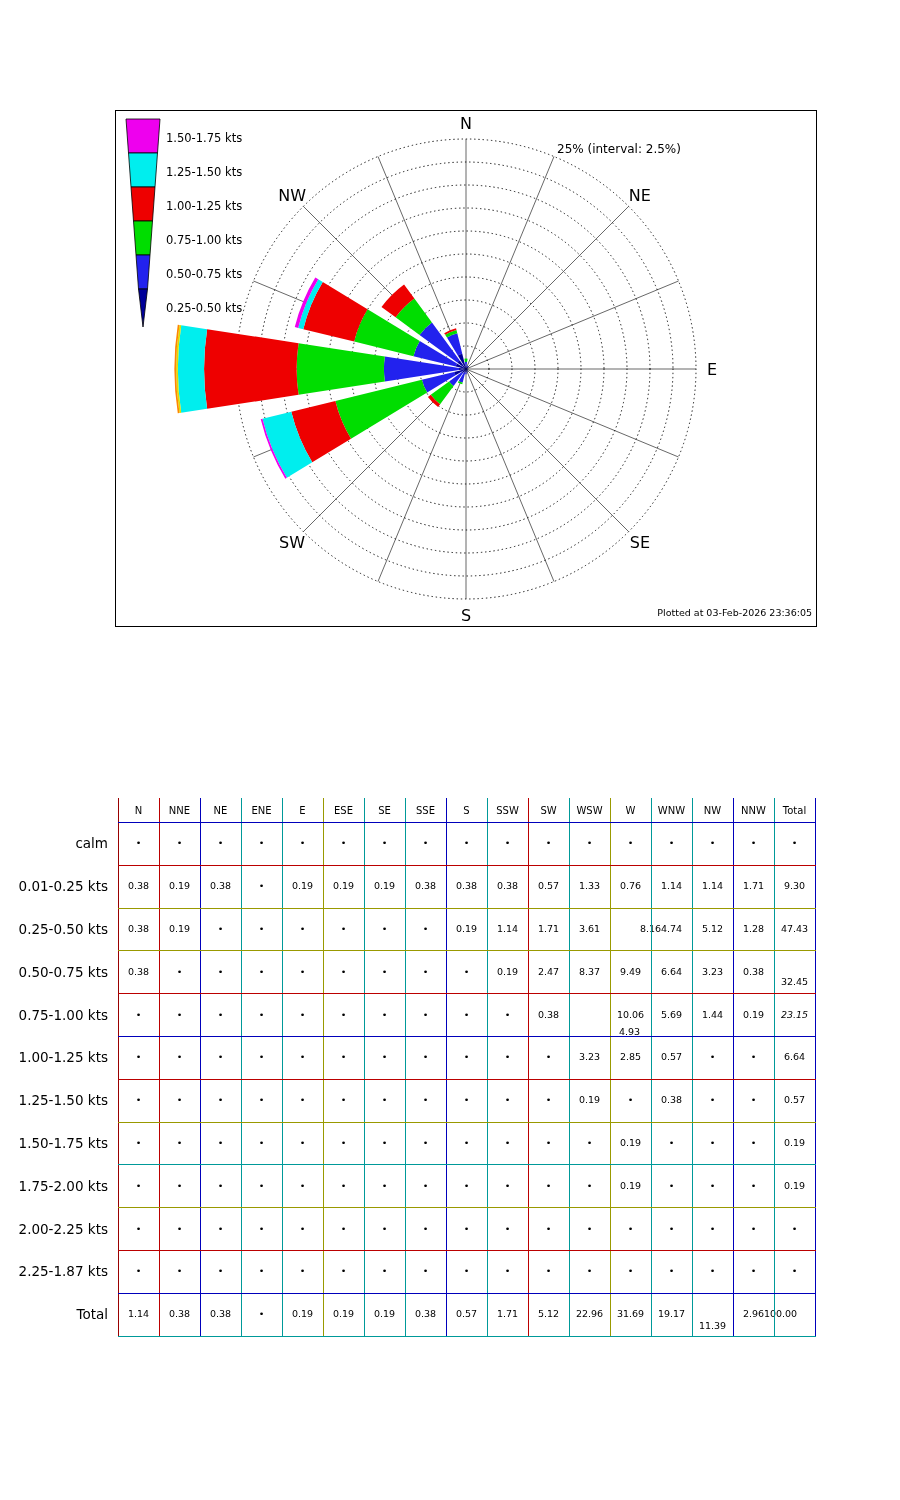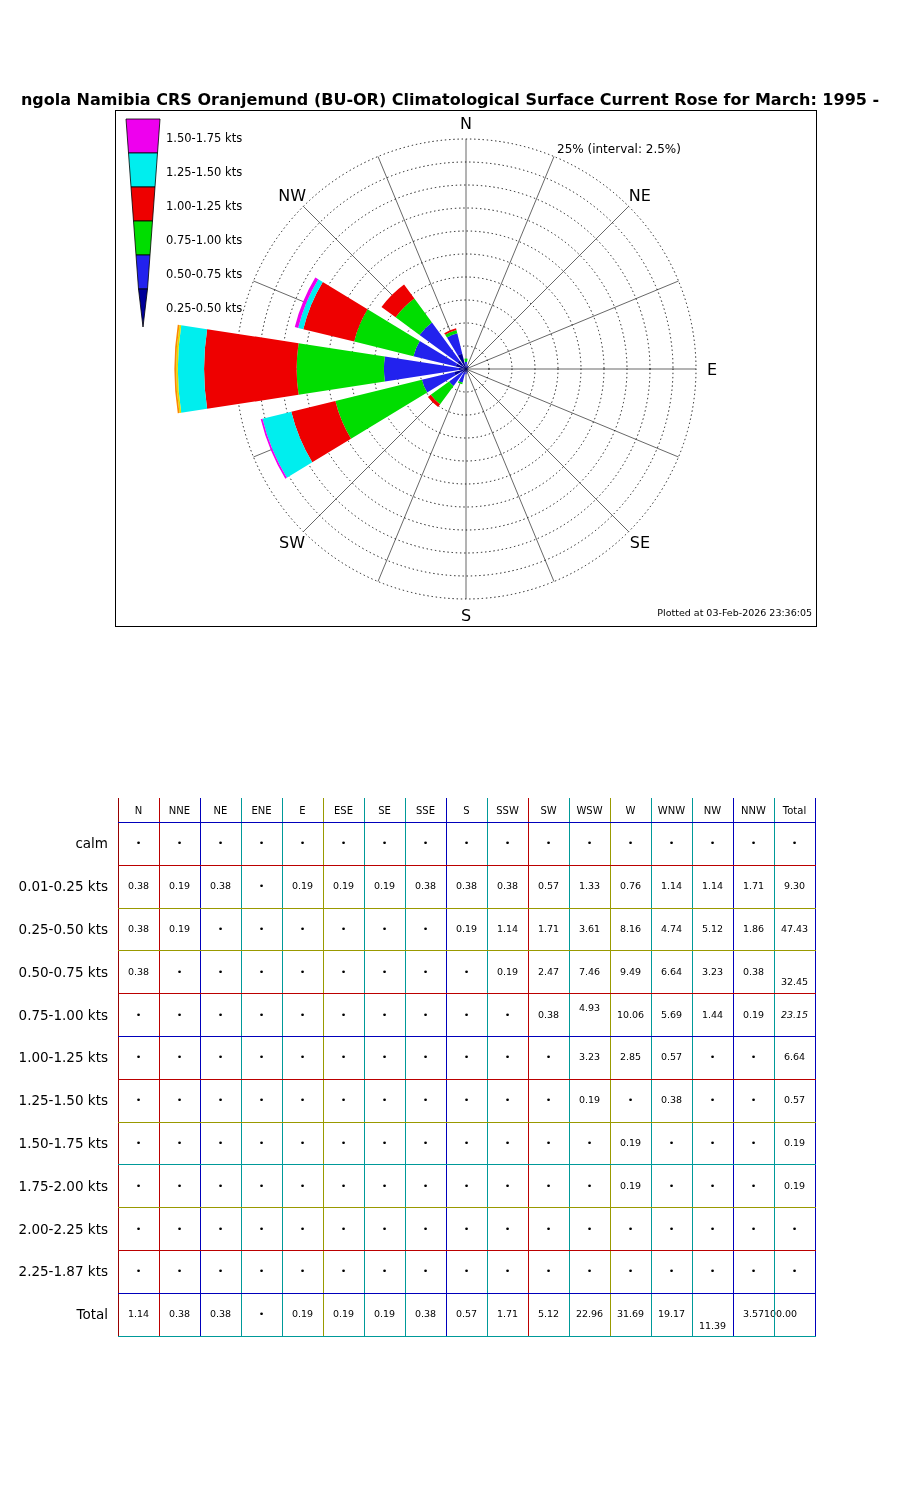--- a/index.html
+++ b/index.html
@@ -13,21 +13,20 @@
   .th-label{position:absolute;text-align:center;font-size:10px;height:14px;line-height:14px;}
   .row-label{position:absolute;text-align:right;font-size:13.5px;height:18px;line-height:18px;}
   .cell{position:absolute;text-align:center;font-size:9.5px;height:14px;line-height:14px;}
   .vline{position:absolute;width:1px;}
   .hline{position:absolute;height:1px;}
 </style>
 </head>
 <body>
 
 <div id="canvas">
-  <div id="page-title">ngola Namibia CRS Oranjemund (BU-OR) Climatological Surface Current Rose for March: 1995 -</div>
   <div id="plot-box">
     <svg id="rose-svg" width="700" height="515" viewBox="0 0 700 515">
         <circle cx="350" cy="258" r="23.0" fill="none" stroke="#000" stroke-width="0.9" stroke-dasharray="0.6 3.6" stroke-linecap="round"></circle>
         <circle cx="350" cy="258" r="46.0" fill="none" stroke="#000" stroke-width="0.9" stroke-dasharray="0.6 3.6" stroke-linecap="round"></circle>
         <circle cx="350" cy="258" r="69.0" fill="none" stroke="#000" stroke-width="0.9" stroke-dasharray="0.6 3.6" stroke-linecap="round"></circle>
         <circle cx="350" cy="258" r="92.0" fill="none" stroke="#000" stroke-width="0.9" stroke-dasharray="0.6 3.6" stroke-linecap="round"></circle>
         <circle cx="350" cy="258" r="115.0" fill="none" stroke="#000" stroke-width="0.9" stroke-dasharray="0.6 3.6" stroke-linecap="round"></circle>
         <circle cx="350" cy="258" r="138.0" fill="none" stroke="#000" stroke-width="0.9" stroke-dasharray="0.6 3.6" stroke-linecap="round"></circle>
         <circle cx="350" cy="258" r="161.0" fill="none" stroke="#000" stroke-width="0.9" stroke-dasharray="0.6 3.6" stroke-linecap="round"></circle>
         <circle cx="350" cy="258" r="184.0" fill="none" stroke="#000" stroke-width="0.9" stroke-dasharray="0.6 3.6" stroke-linecap="round"></circle>
@@ -178,56 +177,56 @@
       <div class="cell" style="left: 200px; top: 132px; width: 41px;">•</div>
       <div class="cell" style="left: 241px; top: 132px; width: 41px;">•</div>
       <div class="cell" style="left: 282px; top: 132px; width: 41px;">•</div>
       <div class="cell" style="left: 323px; top: 132px; width: 41px;">•</div>
       <div class="cell" style="left: 364px; top: 132px; width: 41px;">•</div>
       <div class="cell" style="left: 405px; top: 132px; width: 41px;">•</div>
       <div class="cell" style="left: 446px; top: 132px; width: 41px;">0.19</div>
       <div class="cell" style="left: 487px; top: 132px; width: 41px;">1.14</div>
       <div class="cell" style="left: 528px; top: 132px; width: 41px;">1.71</div>
       <div class="cell" style="left: 569px; top: 132px; width: 41px;">3.61</div>
-      <div class="cell" style="left: 610px; top: 132px; width: 41px;">8.16</div>
+      <div class="cell" style="left: 630px; top: 132px; width: 41px;">8.16</div>
       <div class="cell" style="left: 651px; top: 132px; width: 41px;">4.74</div>
       <div class="cell" style="left: 692px; top: 132px; width: 41px;">5.12</div>
-      <div class="cell" style="left: 733px; top: 132px; width: 41px;">1.86</div>
+      <div class="cell" style="left: 733px; top: 132px; width: 41px;">1.28</div>
       <div class="cell" style="left: 774px; top: 132px; width: 41px;">47.43</div>
       <div class="row-label" style="left: 0px; top: 172.8px; width: 108px;">0.50-0.75 kts</div>
       <div class="cell" style="left: 118px; top: 174.8px; width: 41px;">0.38</div>
       <div class="cell" style="left: 159px; top: 174.8px; width: 41px;">•</div>
       <div class="cell" style="left: 200px; top: 174.8px; width: 41px;">•</div>
       <div class="cell" style="left: 241px; top: 174.8px; width: 41px;">•</div>
       <div class="cell" style="left: 282px; top: 174.8px; width: 41px;">•</div>
       <div class="cell" style="left: 323px; top: 174.8px; width: 41px;">•</div>
       <div class="cell" style="left: 364px; top: 174.8px; width: 41px;">•</div>
       <div class="cell" style="left: 405px; top: 174.8px; width: 41px;">•</div>
       <div class="cell" style="left: 446px; top: 174.8px; width: 41px;">•</div>
       <div class="cell" style="left: 487px; top: 174.8px; width: 41px;">0.19</div>
       <div class="cell" style="left: 528px; top: 174.8px; width: 41px;">2.47</div>
-      <div class="cell" style="left: 569px; top: 174.8px; width: 41px;">7.46</div>
+      <div class="cell" style="left: 569px; top: 174.8px; width: 41px;">8.37</div>
       <div class="cell" style="left: 610px; top: 174.8px; width: 41px;">9.49</div>
       <div class="cell" style="left: 651px; top: 174.8px; width: 41px;">6.64</div>
       <div class="cell" style="left: 692px; top: 174.8px; width: 41px;">3.23</div>
       <div class="cell" style="left: 733px; top: 174.8px; width: 41px;">0.38</div>
       <div class="cell" style="left: 774px; top: 185px; width: 41px;">32.45</div>
       <div class="row-label" style="left: 0px; top: 215.6px; width: 108px;">0.75-1.00 kts</div>
       <div class="cell" style="left: 118px; top: 217.6px; width: 41px;">•</div>
       <div class="cell" style="left: 159px; top: 217.6px; width: 41px;">•</div>
       <div class="cell" style="left: 200px; top: 217.6px; width: 41px;">•</div>
       <div class="cell" style="left: 241px; top: 217.6px; width: 41px;">•</div>
       <div class="cell" style="left: 282px; top: 217.6px; width: 41px;">•</div>
       <div class="cell" style="left: 323px; top: 217.6px; width: 41px;">•</div>
       <div class="cell" style="left: 364px; top: 217.6px; width: 41px;">•</div>
       <div class="cell" style="left: 405px; top: 217.6px; width: 41px;">•</div>
       <div class="cell" style="left: 446px; top: 217.6px; width: 41px;">•</div>
       <div class="cell" style="left: 487px; top: 217.6px; width: 41px;">•</div>
       <div class="cell" style="left: 528px; top: 217.6px; width: 41px;">0.38</div>
-      <div class="cell" style="left: 569px; top: 211px; width: 41px;">4.93</div>
+      <div class="cell" style="left: 569px; top: 235px; width: 41px; padding-left: 40px;">4.93</div>
       <div class="cell" style="left: 610px; top: 217.6px; width: 41px;">10.06</div>
       <div class="cell" style="left: 651px; top: 217.6px; width: 41px;">5.69</div>
       <div class="cell" style="left: 692px; top: 217.6px; width: 41px;">1.44</div>
       <div class="cell" style="left: 733px; top: 217.6px; width: 41px;">0.19</div>
       <div class="cell" style="left: 774px; top: 217.6px; width: 41px; font-style: italic;">23.15</div>
       <div class="row-label" style="left: 0px; top: 258.4px; width: 108px;">1.00-1.25 kts</div>
       <div class="cell" style="left: 118px; top: 260.4px; width: 41px;">•</div>
       <div class="cell" style="left: 159px; top: 260.4px; width: 41px;">•</div>
       <div class="cell" style="left: 200px; top: 260.4px; width: 41px;">•</div>
       <div class="cell" style="left: 241px; top: 260.4px; width: 41px;">•</div>
@@ -343,21 +342,21 @@
       <div class="cell" style="left: 323px; top: 517.2px; width: 41px;">0.19</div>
       <div class="cell" style="left: 364px; top: 517.2px; width: 41px;">0.19</div>
       <div class="cell" style="left: 405px; top: 517.2px; width: 41px;">0.38</div>
       <div class="cell" style="left: 446px; top: 517.2px; width: 41px;">0.57</div>
       <div class="cell" style="left: 487px; top: 517.2px; width: 41px;">1.71</div>
       <div class="cell" style="left: 528px; top: 517.2px; width: 41px;">5.12</div>
       <div class="cell" style="left: 569px; top: 517.2px; width: 41px;">22.96</div>
       <div class="cell" style="left: 610px; top: 517.2px; width: 41px;">31.69</div>
       <div class="cell" style="left: 651px; top: 517.2px; width: 41px;">19.17</div>
       <div class="cell" style="left: 692px; top: 529px; width: 41px;">11.39</div>
-      <div class="cell" style="left: 733px; top: 517.2px; width: 41px;">3.57</div>
+      <div class="cell" style="left: 733px; top: 517.2px; width: 41px;">2.96</div>
       <div class="cell" style="left: 760px; top: 517.2px; width: 41px;">100.00</div>
       <div class="vline" style="left: 118px; top: 8px; height: 537.6px; background: rgb(153, 0, 0);"></div>
       <div class="vline" style="left: 159px; top: 8px; height: 537.6px; background: rgb(187, 0, 0);"></div>
       <div class="vline" style="left: 200px; top: 8px; height: 537.6px; background: rgb(0, 0, 187);"></div>
       <div class="vline" style="left: 241px; top: 8px; height: 537.6px; background: rgb(0, 153, 153);"></div>
       <div class="vline" style="left: 282px; top: 8px; height: 537.6px; background: rgb(0, 153, 153);"></div>
       <div class="vline" style="left: 323px; top: 8px; height: 537.6px; background: rgb(153, 153, 0);"></div>
       <div class="vline" style="left: 364px; top: 8px; height: 537.6px; background: rgb(0, 153, 153);"></div>
       <div class="vline" style="left: 405px; top: 8px; height: 537.6px; background: rgb(0, 153, 153);"></div>
       <div class="vline" style="left: 446px; top: 8px; height: 537.6px; background: rgb(0, 0, 187);"></div>

